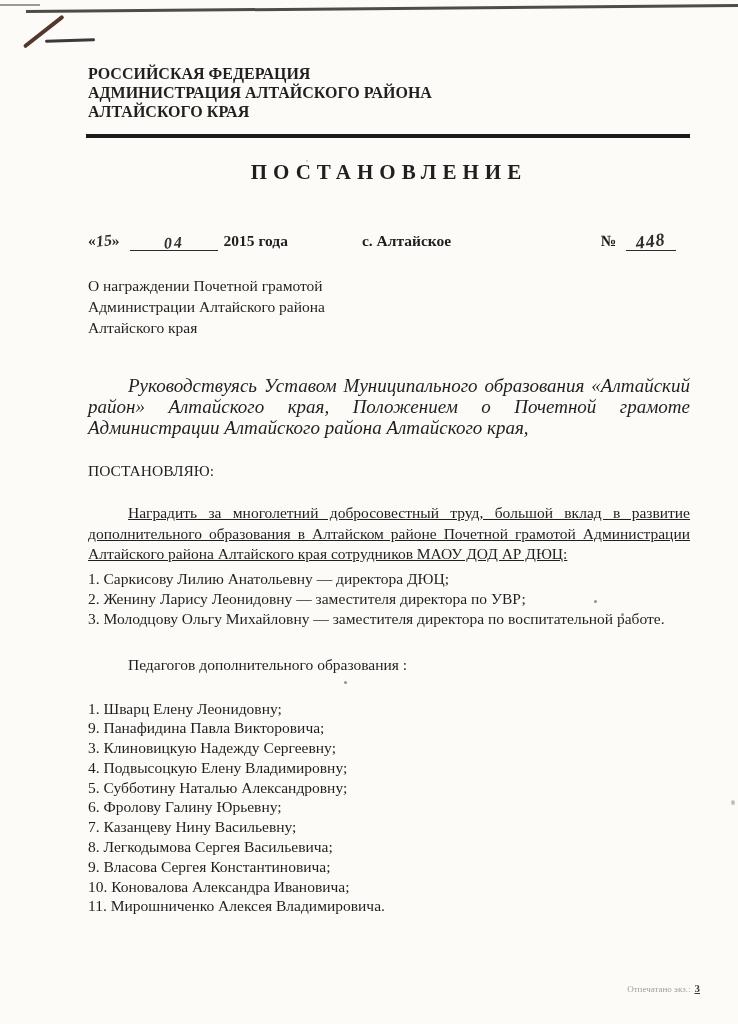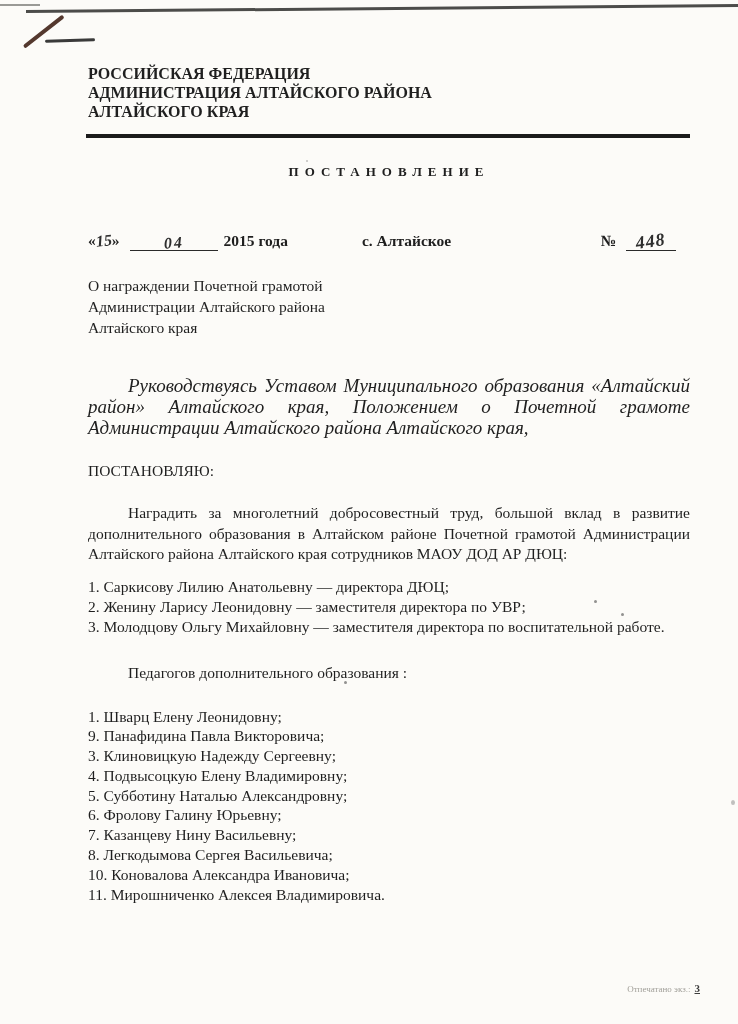--- a/index.html
+++ b/index.html
@@ -22,42 +22,42 @@
   .speck{position:absolute;background:rgba(40,40,40,.5);border-radius:50%;}
   .s1{top:600px;left:594px;width:3px;height:3px;}
   .s2{top:613px;left:621px;width:3px;height:3px;}
   .s3{top:681px;left:344px;width:3px;height:3px;}
   .s4{top:800px;left:731px;width:4px;height:5px;background:rgba(120,120,120,.45);}
   .s5{top:160px;left:306px;width:2px;height:2px;background:rgba(80,80,80,.35);}
   
   .content{position:absolute;top:64px;left:88px;right:48px;}
   .header{ text-align:left;font-weight:bold;font-size:16px;line-height:19px;}
   .rule{margin-top:13px;margin-left:-2px;height:4px;background:#1b1b1b;}
-  .doc-type{margin-top:24px;text-align:center;font-weight:bold;font-size:13px;
+  .doc-type{margin-top:24px;text-align:center;font-weight:bold;font-size:21px;
     letter-spacing:6px;line-height:20px;}
   .date-row{margin-top:42px;display:flex;align-items:flex-end;
     font-weight:bold;font-size:15.5px;line-height:20px;}
   .hand{font-style:italic;color:#2e2e2e;display:inline-block;}
   .day-quote{font-weight:bold;}
   .day-hand{transform:rotate(-6deg);font-size:16px;}
   .month-slot{display:inline-block;width:88px;border-bottom:1.6px solid #2a2a2a;
     text-align:center;margin:0 6px 0 10px;line-height:14px;}
   .month-hand{transform:rotate(-4deg);font-size:16px;letter-spacing:2px;}
   .place{margin-left:74px;margin-top:7px;}
   .num-group{margin-left:auto;margin-right:14px;display:flex;align-items:flex-end;}
   .num-slot{display:inline-block;width:50px;border-bottom:1.6px solid #2a2a2a;
     margin-left:10px;line-height:10px;text-align:center;}
   .num-hand{transform:rotate(-8deg) translateY(-3px);font-size:18px;letter-spacing:1px;font-weight:bold;}
   .subject{margin-top:24px;font-size:15.5px;line-height:21px;}
   .preamble{margin:37px 0 0 0;font-size:19px;line-height:21px;
     text-indent:40px;text-align:justify;font-style:italic;}
   .resolve{margin-top:22px;font-size:15.5px;line-height:21px;}
   .award{margin:22px 0 0 0;font-size:15.5px;line-height:20.5px;
-    text-indent:40px;text-align:justify;}
-  .staff{margin-top:12px;font-size:15.5px;line-height:20px;}
+    text-indent:40px;text-align:justify;text-decoration:underline;}
+  .staff{margin-top:4px;font-size:15.5px;line-height:20px;}
   .staff div{text-align:justify;}
   .teachers-heading{margin-top:26px;font-size:15.5px;line-height:20px;text-indent:40px;}
   .teachers{margin-top:24px;font-size:15.5px;line-height:19.8px;}
   .footer{position:absolute;right:38px;bottom:30px;font-size:9px;color:#a2a09a;}
   .footer .copies{color:#3d3d3d;font-weight:bold;font-size:11px;
     text-decoration:underline;margin-left:4px;}
 </style>
 </head>
 <body>
 
@@ -118,20 +118,21 @@
 
     <div class="teachers">
       <div>1. Шварц Елену Леонидовну;</div>
       <div>9. Панафидина Павла Викторовича;</div>
       <div>3. Клиновицкую Надежду Сергеевну;</div>
       <div>4. Подвысоцкую Елену Владимировну;</div>
       <div>5. Субботину Наталью Александровну;</div>
       <div>6. Фролову Галину Юрьевну;</div>
       <div>7. Казанцеву Нину Васильевну;</div>
       <div>8. Легкодымова Сергея Васильевича;</div>
+      <div>9. Власова Сергея Константиновича;</div>
       <div>10. Коновалова Александра Ивановича;</div>
       <div>11. Мирошниченко Алексея Владимировича.</div>
     </div>
 
   </div>
 
   <div class="footer">
     <span>Отпечатано экз.:</span><span class="copies">3</span>
   </div>
 

